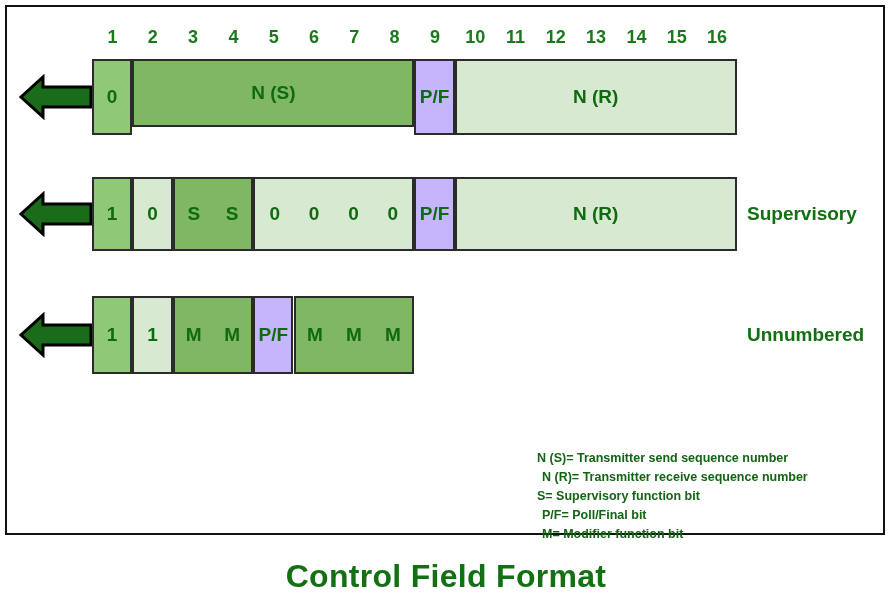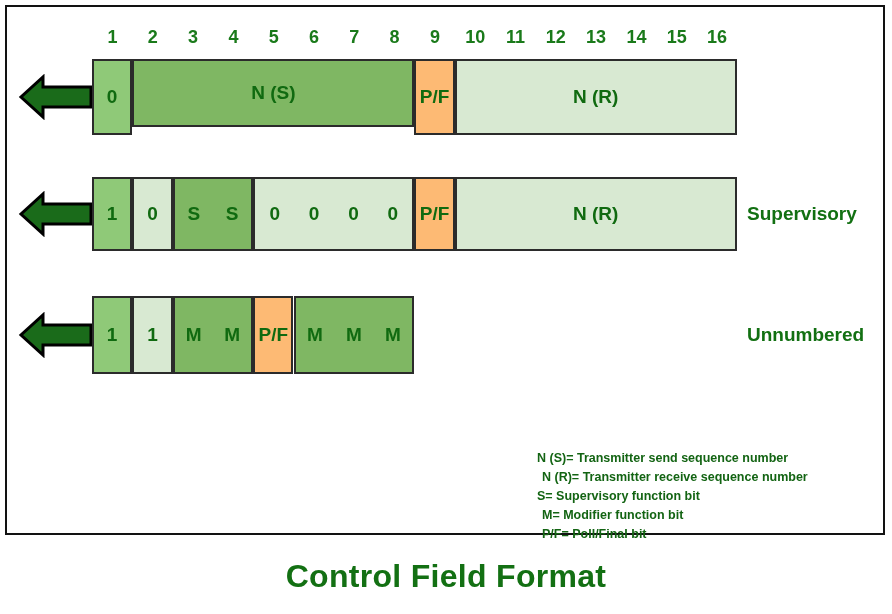--- a/index.html
+++ b/index.html
@@ -15,21 +15,21 @@
               font-size:18px;font-weight:bold;color:#1a7a1a;line-height:30px;}
 
   
   .row{position:absolute;}
   .bar{position:absolute;top:0;border:2px solid #2b2b2b;box-sizing:border-box;
        display:flex;align-items:center;justify-content:center;
        font-size:19px;font-weight:bold;color:#106a10;}
   .bar.multi{justify-content:space-around;}
   .g-dark  {background:#7fb763;}
   .g-mid   {background:#8fc978;}
-  .g-light {background:#fdba74;}
+  .g-light {background:#c4b5fd;}
   .g-pale  {background:#d8e9d2;}
 
   
   .arrow{position:absolute;}
 
   
   .rowlabel{position:absolute;font-size:19px;font-weight:bold;color:#127012;
             white-space:nowrap;}
 
   
@@ -135,19 +135,19 @@
           <span>M</span>
         </div>
         <div class="rowlabel" style="left: 740px; top: 28px;">Unnumbered</div>
       </div>
     </div>
 
   <div id="legend">
       <div>N (S)= Transmitter send sequence number</div>
       <div class="ind">N (R)= Transmitter receive sequence number</div>
       <div>S= Supervisory function bit</div>
+      <div class="ind">P/F= Poll/Final bit</div>
       <div class="ind">M= Modifier function bit</div>
-      <div class="ind">P/F= Poll/Final bit</div>
     </div>
 
 </div>
 
 <div id="title">Control Field Format</div>
 
 </body></html>

